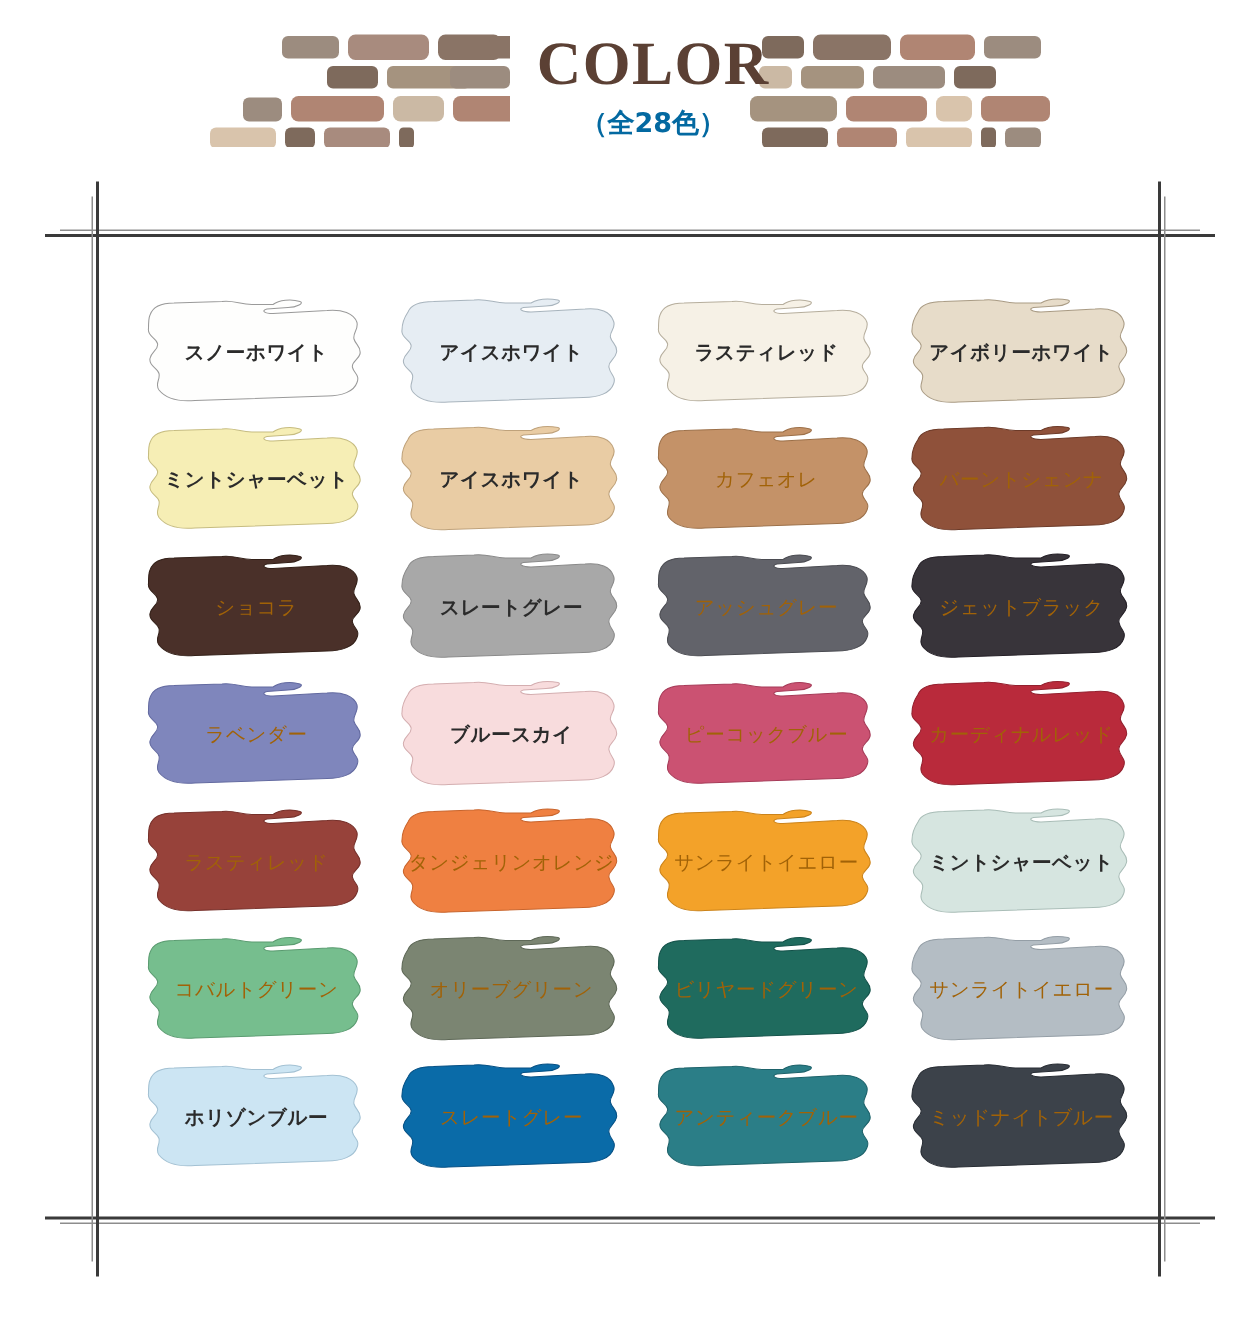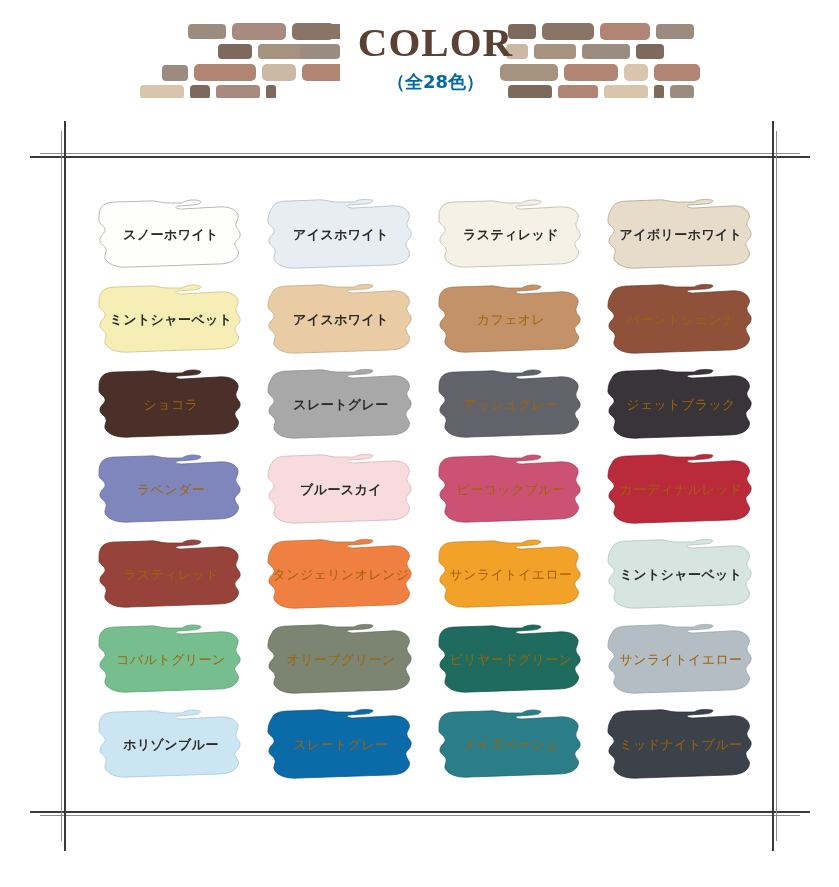--- a/index.html
+++ b/index.html
@@ -369,21 +369,21 @@
         </svg>
       </div>
       <div class="swatch-label light-text">スレートグレー</div>
     </div>
     <div class="swatch-cell">
       <div class="swatch-shape">
         <svg viewBox="0 0 170 85">
           <path d="M14,18 C16,12 22,10 30,10 L62,9 C70,8 74,11 82,11 L96,11 C100,8 108,7 114,9 C117,10 112,13 106,13 L92,14 C88,15 90,17 96,17 L132,15 C142,14 150,17 152,23 C153,28 149,30 150,34 C151,38 155,39 154,44 C153,48 148,49 149,53 C150,57 154,58 152,63 C150,69 142,72 132,72 L44,75 C32,76 24,73 20,68 C17,64 21,61 20,57 C19,53 13,52 14,47 C15,42 20,41 19,37 C18,33 12,32 13,27 C13,23 13,20 14,18 Z" fill="#2B7E87" stroke="#1D626A" stroke-width="0.7"></path>
         </svg>
       </div>
-      <div class="swatch-label light-text">メイズベージュ</div>
+      <div class="swatch-label light-text">アンティークブルー</div>
     </div>
     <div class="swatch-cell">
       <div class="swatch-shape">
         <svg viewBox="0 0 170 85">
           <path d="M16,16 C18,11 24,9 33,9 L60,8 C69,7 73,10 81,10 L98,10 C103,7 110,7 116,8 C119,9 114,12 108,12 L93,13 C89,14 92,16 98,16 L134,14 C144,13 151,16 153,22 C155,27 150,29 151,33 C152,37 156,38 155,43 C154,48 149,49 150,53 C151,58 155,59 153,64 C151,70 143,73 133,73 L43,76 C31,77 23,74 19,69 C16,65 20,62 19,58 C18,54 12,53 13,48 C14,43 19,42 18,38 C17,34 11,33 12,28 C12,23 14,19 16,16 Z" fill="#3C424A" stroke="#282D34" stroke-width="0.7"></path>
         </svg>
       </div>
       <div class="swatch-label light-text">ミッドナイトブルー</div>
     </div>
   </div>

